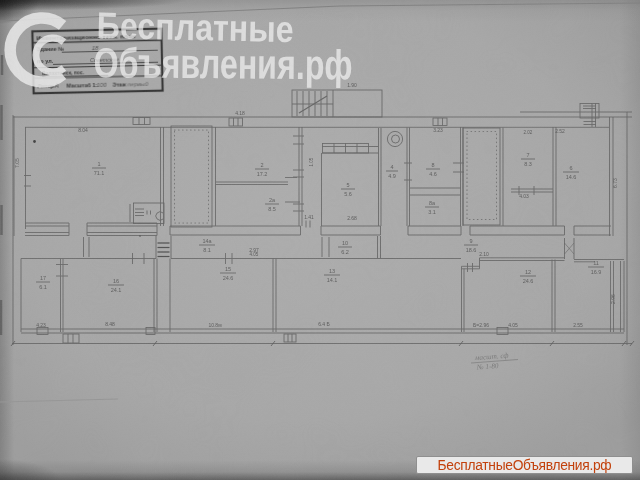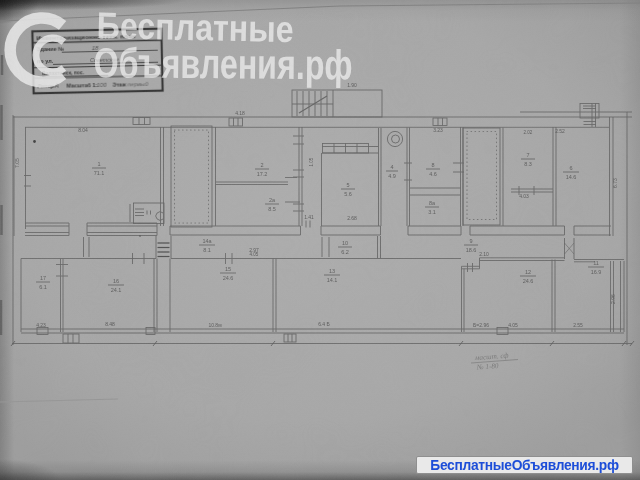--- a/index.html
+++ b/index.html
@@ -632,15 +632,15 @@
       <filter id="blotch">
           <feTurbulence type="fractalNoise" baseFrequency="0.012" numOctaves="3" seed="7" result="n"></feTurbulence>
         <feColorMatrix in="n" type="matrix" values="0 0 0 0 0.5  0 0 0 0 0.5  0 0 0 0 0.5  0 0 0 0.5 0"></feColorMatrix>
       </filter>
     </defs>
     <rect width="640" height="480" filter="url(#grain)" opacity="0.10"></rect>
     <rect width="640" height="480" filter="url(#blotch)" opacity="0.18"></rect>
   </svg>
 
   <div style="position:absolute;left:416px;top:456px;width:215px;height:16px;background:#e9e9e9;border:1px solid #8f8f8f;border-radius:2px;display:flex;align-items:center;justify-content:center;">
-    <span style="font-family:'Liberation Sans',sans-serif;font-weight:bold;font-size:13.8px;color:#1d4ed8;letter-spacing:-0.3px;white-space:nowrap;">БесплатныеОбъявления.рф</span>
+    <span style="font-family:'Liberation Sans',sans-serif;font-weight:normal;font-size:13.8px;color:#c2410c;letter-spacing:-0.3px;white-space:nowrap;">БесплатныеОбъявления.рф</span>
   </div>
 </div>
 
 </body></html>

